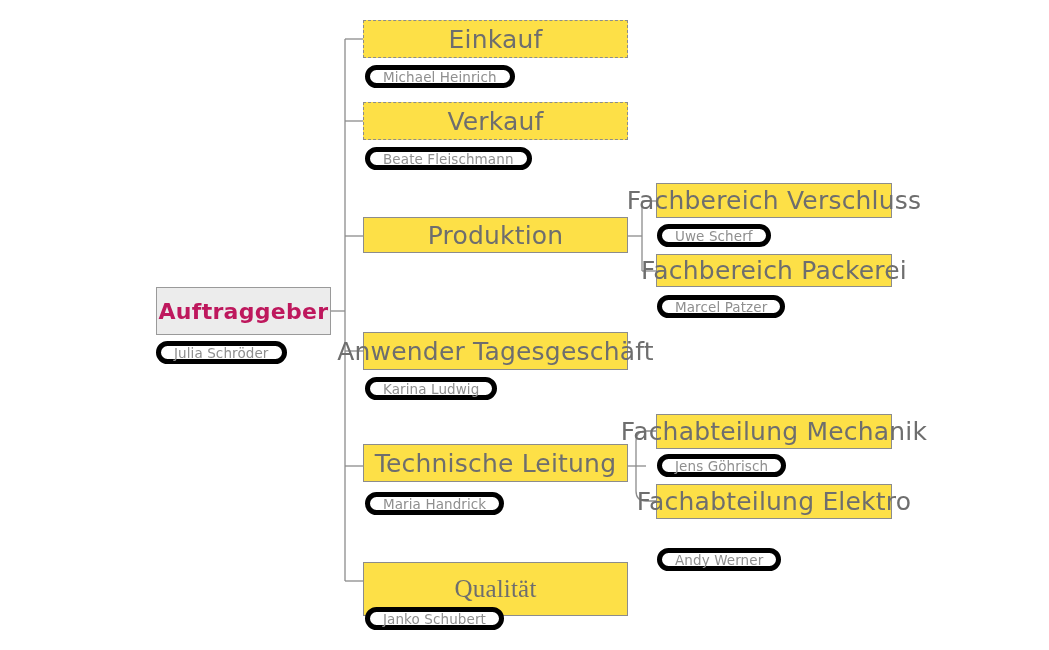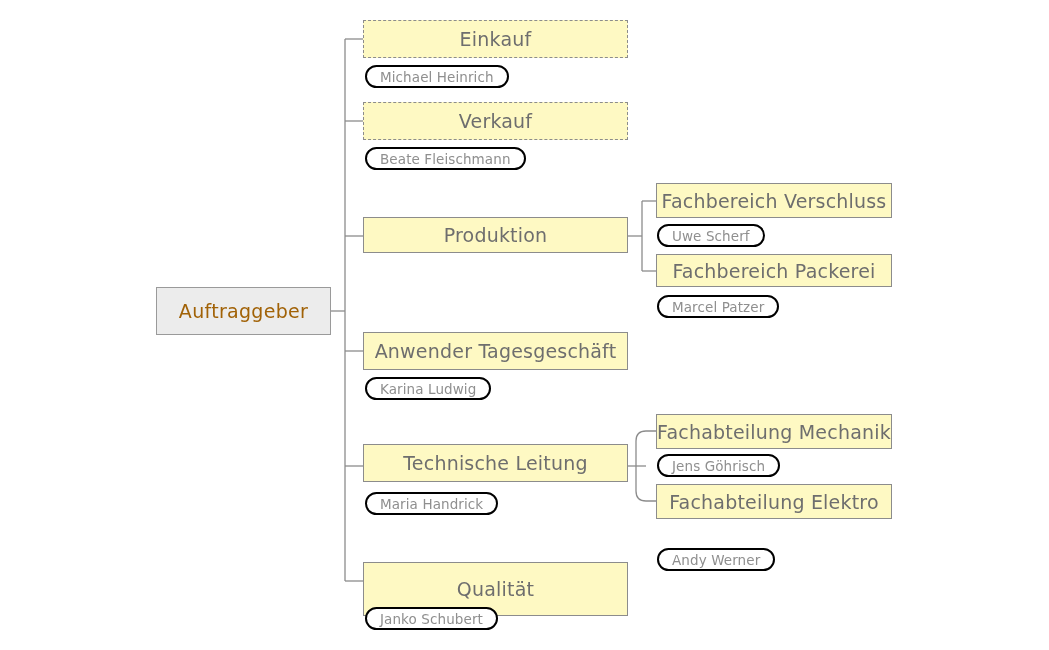--- a/index.html
+++ b/index.html
@@ -22,48 +22,48 @@
     width: 1049px;
     height: 650px;
     pointer-events: none;
   }
   .node {
     position: absolute;
     box-sizing: border-box;
     display: flex;
     align-items: center;
     justify-content: center;
-    background: #fef9c3;
+    background: #fde047;
     border: 1px solid #8c8c8c;
     color: #6e6e6e;
-    font-size: 19px;
+    font-size: 25px;
     font-weight: 400;
     letter-spacing: 0.2px;
     white-space: nowrap;
     z-index: 2;
   }
   .node.dashed {
     border: 1px dashed #8c8c8c;
   }
   .node.root {
     background: #ececec;
     border: 1px solid #9a9a9a;
-    color: #a16207;
-    font-size: 19px;
-    font-weight: 400;
+    color: #be185d;
+    font-size: 22px;
+    font-weight: 700;
     letter-spacing: 0.3px;
   }
   .pill {
     position: absolute;
     box-sizing: border-box;
     display: flex;
     align-items: center;
     justify-content: center;
     background: #ffffff;
-    border: 2px solid #000000;
+    border: 5px solid #000000;
     border-radius: 999px;
     color: #8f8f8f;
     font-size: 13.5px;
     letter-spacing: 0.1px;
     white-space: nowrap;
     padding: 0 13px;
     height: 23px;
     z-index: 2;
   }
 </style>
@@ -92,20 +92,23 @@
       <path d="M642,271 L656,271"></path>
 
       <path d="M628,466 L636,466"></path>
       <path d="M656,431 L646,431 Q636,431 636,441 L636,491 Q636,501 646,501 L656,501"></path>
       <path d="M636,466 L646,466"></path>
     </g>
   </svg>
 
   <div class="node root" style="left:156px; top:287px; width:175px; height:48px;">
     <span>Auftraggeber</span>
+  </div>
+  <div class="pill" style="left:156px; top:341px;">
+    <span>Julia Schröder</span>
   </div>
 
   <div class="node dashed" style="left:363px; top:20px; width:265px; height:38px;">
     <span>Einkauf</span>
   </div>
   <div class="pill" style="left:365px; top:65px;">
     <span>Michael Heinrich</span>
   </div>
 
   <div class="node dashed" style="left:363px; top:102px; width:265px; height:38px;">
@@ -154,20 +157,20 @@
     <span>Jens Göhrisch</span>
   </div>
 
   <div class="node" style="left:656px; top:484px; width:236px; height:35px;">
     <span>Fachabteilung Elektro</span>
   </div>
   <div class="pill" style="left:657px; top:525px;margin-top:23px;">
     <span>Andy Werner</span>
   </div>
 
-  <div class="node" style="left:363px; top:562px; width:265px; height:54px;">
+  <div class="node" style="left:363px; top:562px; width:265px; height:54px;font-family:Liberation Serif, serif;">
     <span>Qualität</span>
   </div>
   <div class="pill" style="left:365px; top:607px;">
     <span>Janko Schubert</span>
   </div>
 
 </div>
 
 </body></html>

